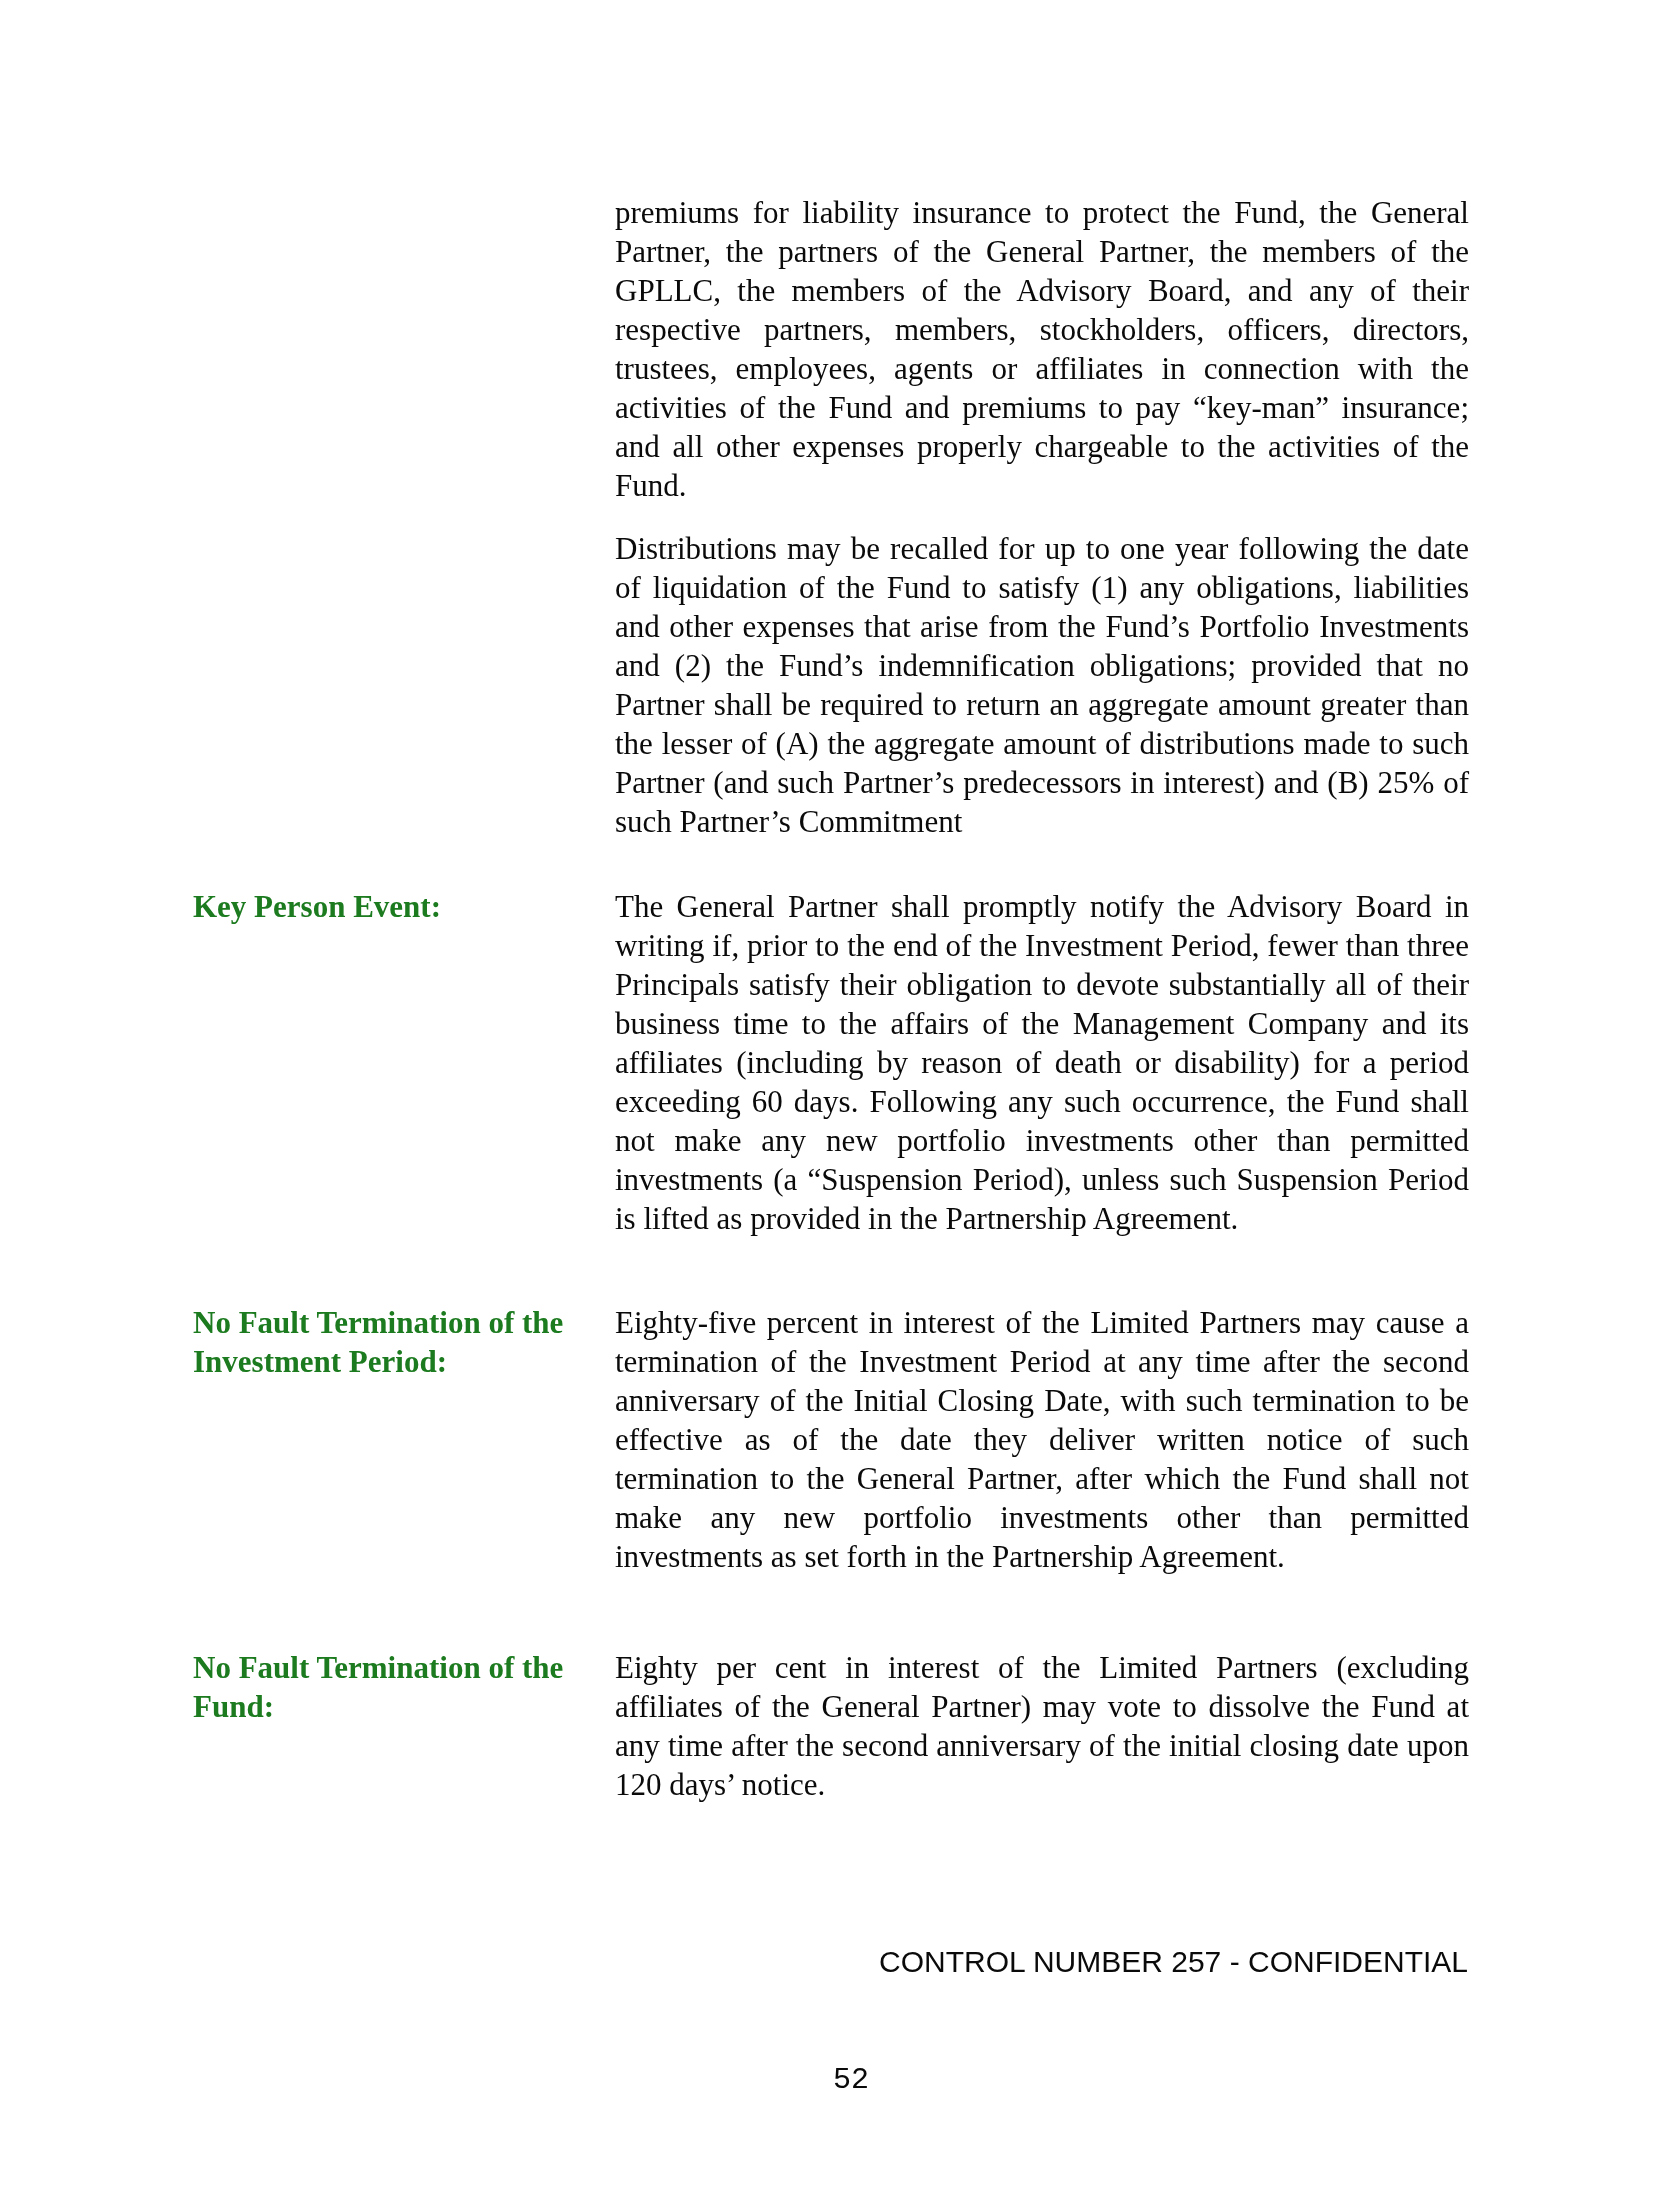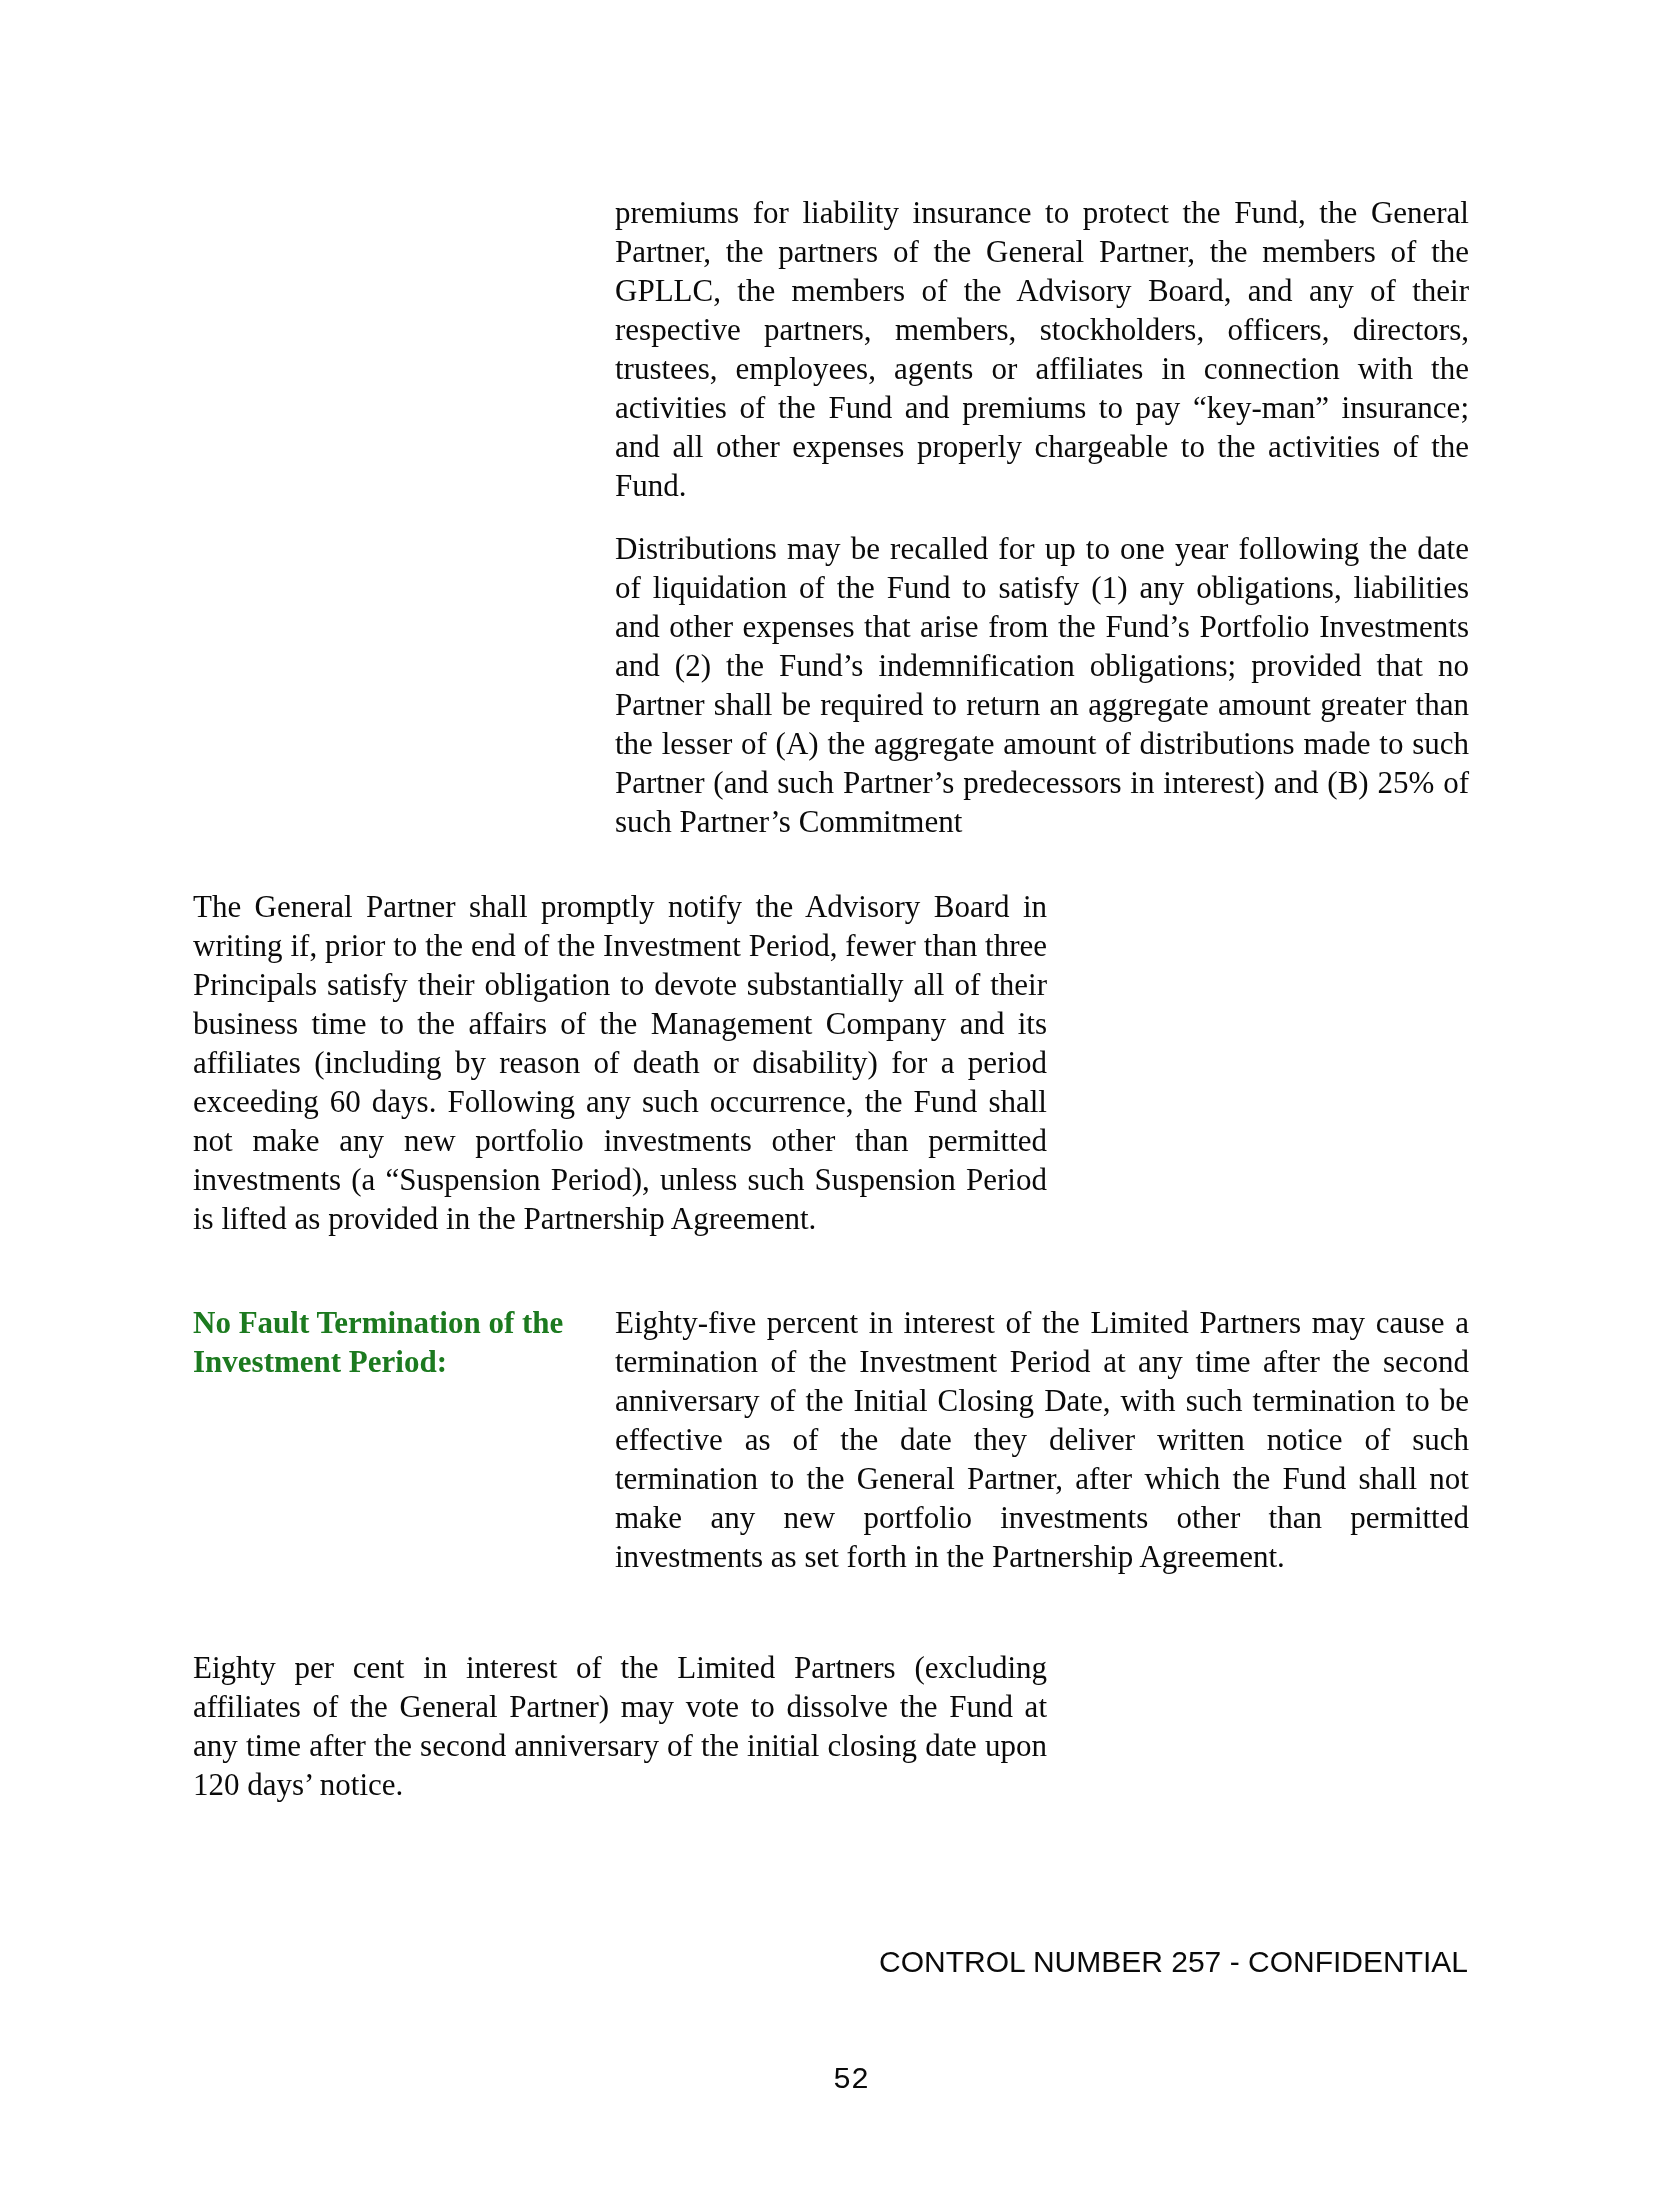--- a/index.html
+++ b/index.html
@@ -92,35 +92,41 @@
       <div class="h-col">
         <h3 class="heading"></h3>
       </div>
       <div class="b-col">
         <p>premiums for liability insurance to protect the Fund, the General Partner, the partners of the General Partner, the members of the GPLLC, the members of the Advisory Board, and any of their respective partners, members, stockholders, officers, directors, trustees, employees, agents or affiliates in connection with the activities of the Fund and premiums to pay “key-man” insurance; and all other expenses properly chargeable to the activities of the Fund.</p>
         <p>Distributions may be recalled for up to one year following the date of liquidation of the Fund to satisfy (1) any obligations, liabilities and other expenses that arise from the Fund’s Portfolio Investments and (2) the Fund’s indemnification obligations; provided that no Partner shall be required to return an aggregate amount greater than the lesser of (A) the aggregate amount of distributions made to such Partner (and such Partner’s predecessors in interest) and (B) 25% of such Partner’s Commitment</p>
       </div>
     </div>
 
     <div class="row row-keyperson">
+      <div class="h-col">
+        <h3 class="heading">Key Person Event:</h3>
+      </div>
       <div class="b-col">
         <p>The General Partner shall promptly notify the Advisory Board in writing if, prior to the end of the Investment Period, fewer than three Principals satisfy their obligation to devote substantially all of their business time to the affairs of the Management Company and its affiliates (including by reason of death or disability) for a period exceeding 60 days.  Following any such occurrence, the Fund shall not make any new portfolio investments other than permitted investments (a “Suspension Period), unless such Suspension Period is lifted as provided in the Partnership Agreement.</p>
       </div>
     </div>
 
     <div class="row row-nofault-ip">
       <div class="h-col">
         <h3 class="heading">No Fault Termination of the Investment Period:</h3>
       </div>
       <div class="b-col">
         <p>Eighty-five percent in interest of the Limited Partners may cause a termination of the Investment Period at any time after the second anniversary of the Initial Closing Date, with such termination to be effective as of the date they deliver written notice of such termination to the General Partner, after which the Fund shall not make any new portfolio investments other than permitted investments as set forth in the Partnership Agreement.</p>
       </div>
     </div>
 
     <div class="row row-nofault-fund">
+      <div class="h-col">
+        <h3 class="heading">No Fault Termination of the Fund:</h3>
+      </div>
       <div class="b-col">
         <p>Eighty per cent in interest of the Limited Partners (excluding affiliates of the General Partner) may vote to dissolve the Fund at any time after the second anniversary of the initial closing date upon 120 days’ notice.</p>
       </div>
     </div>
 
 
   </div>
 
   <div class="page-number">52</div>
   <div class="control-number">CONTROL NUMBER 257 - CONFIDENTIAL</div>

